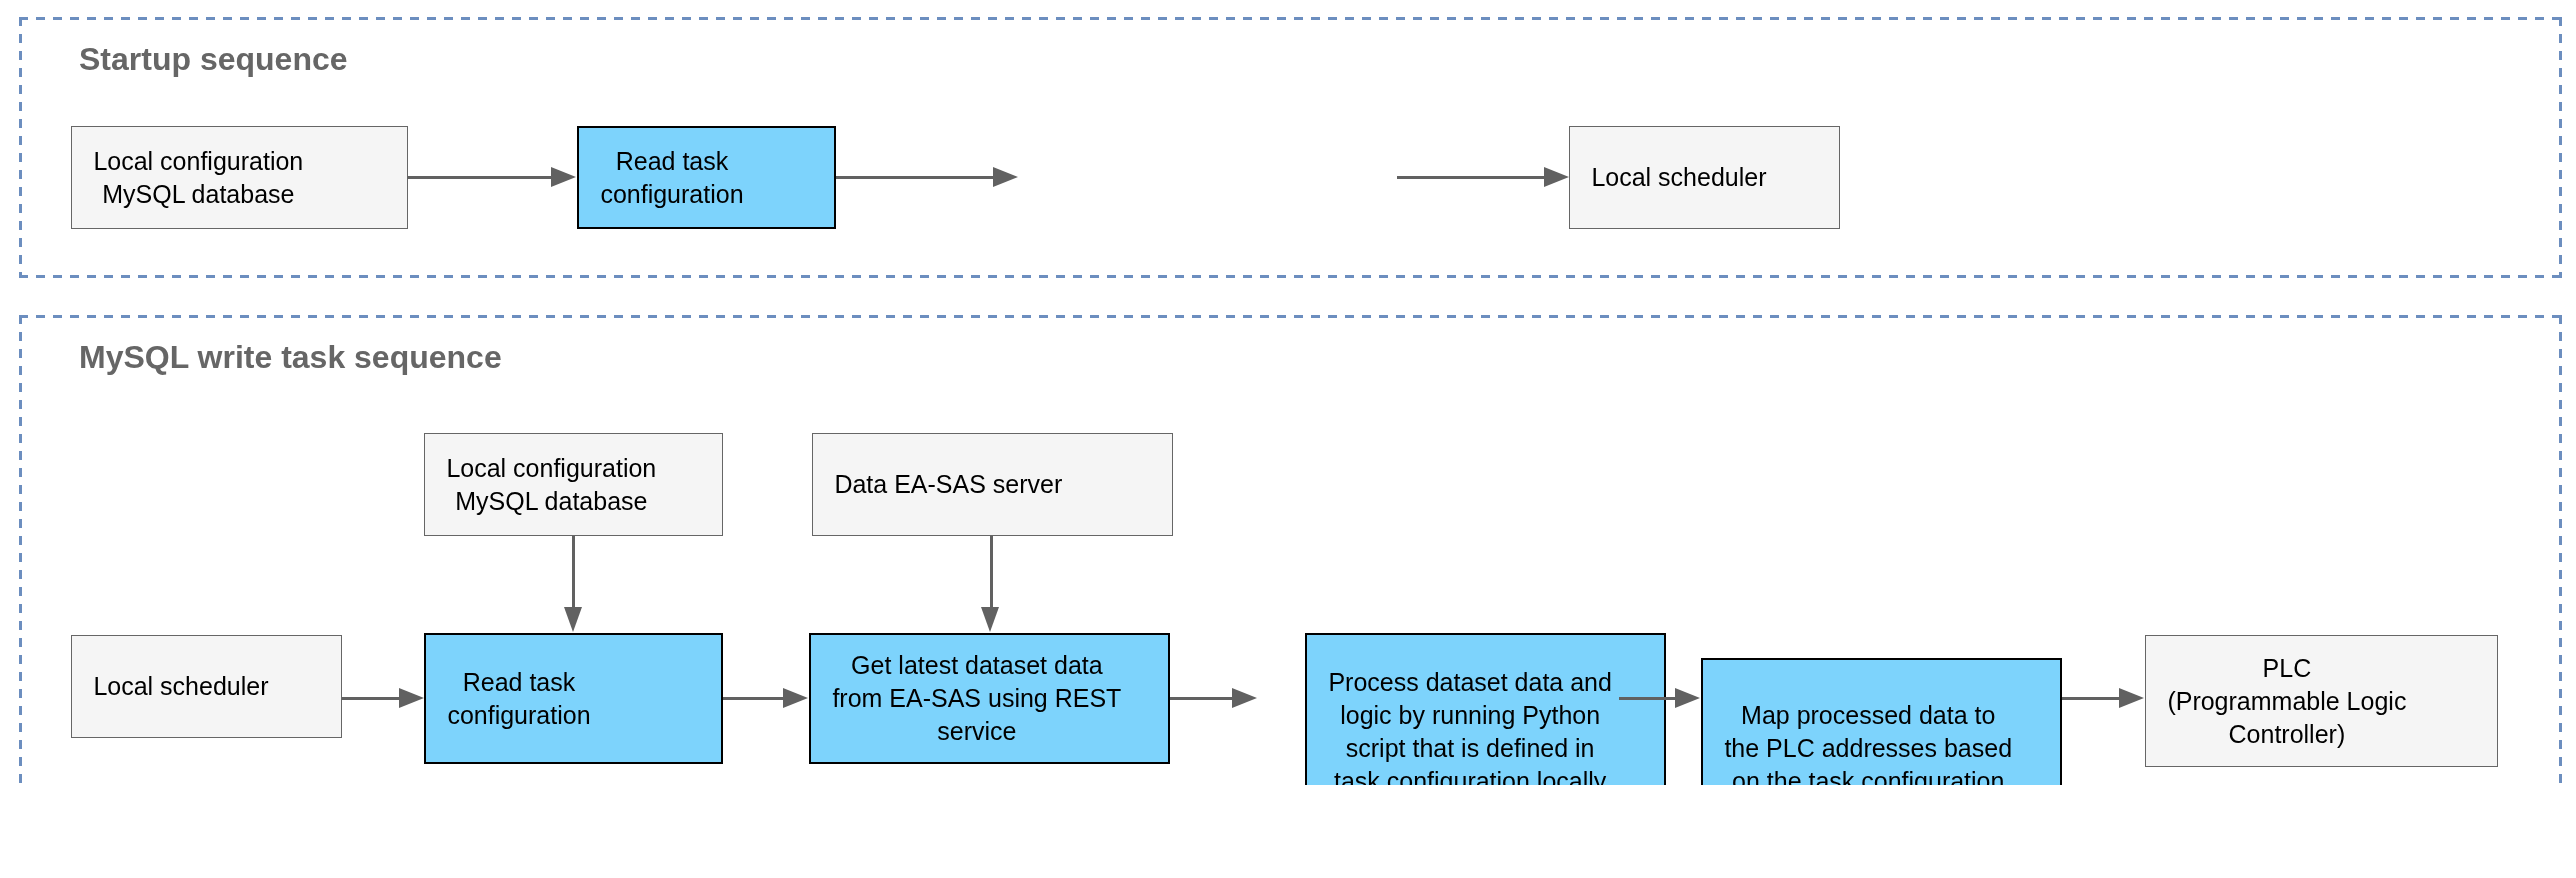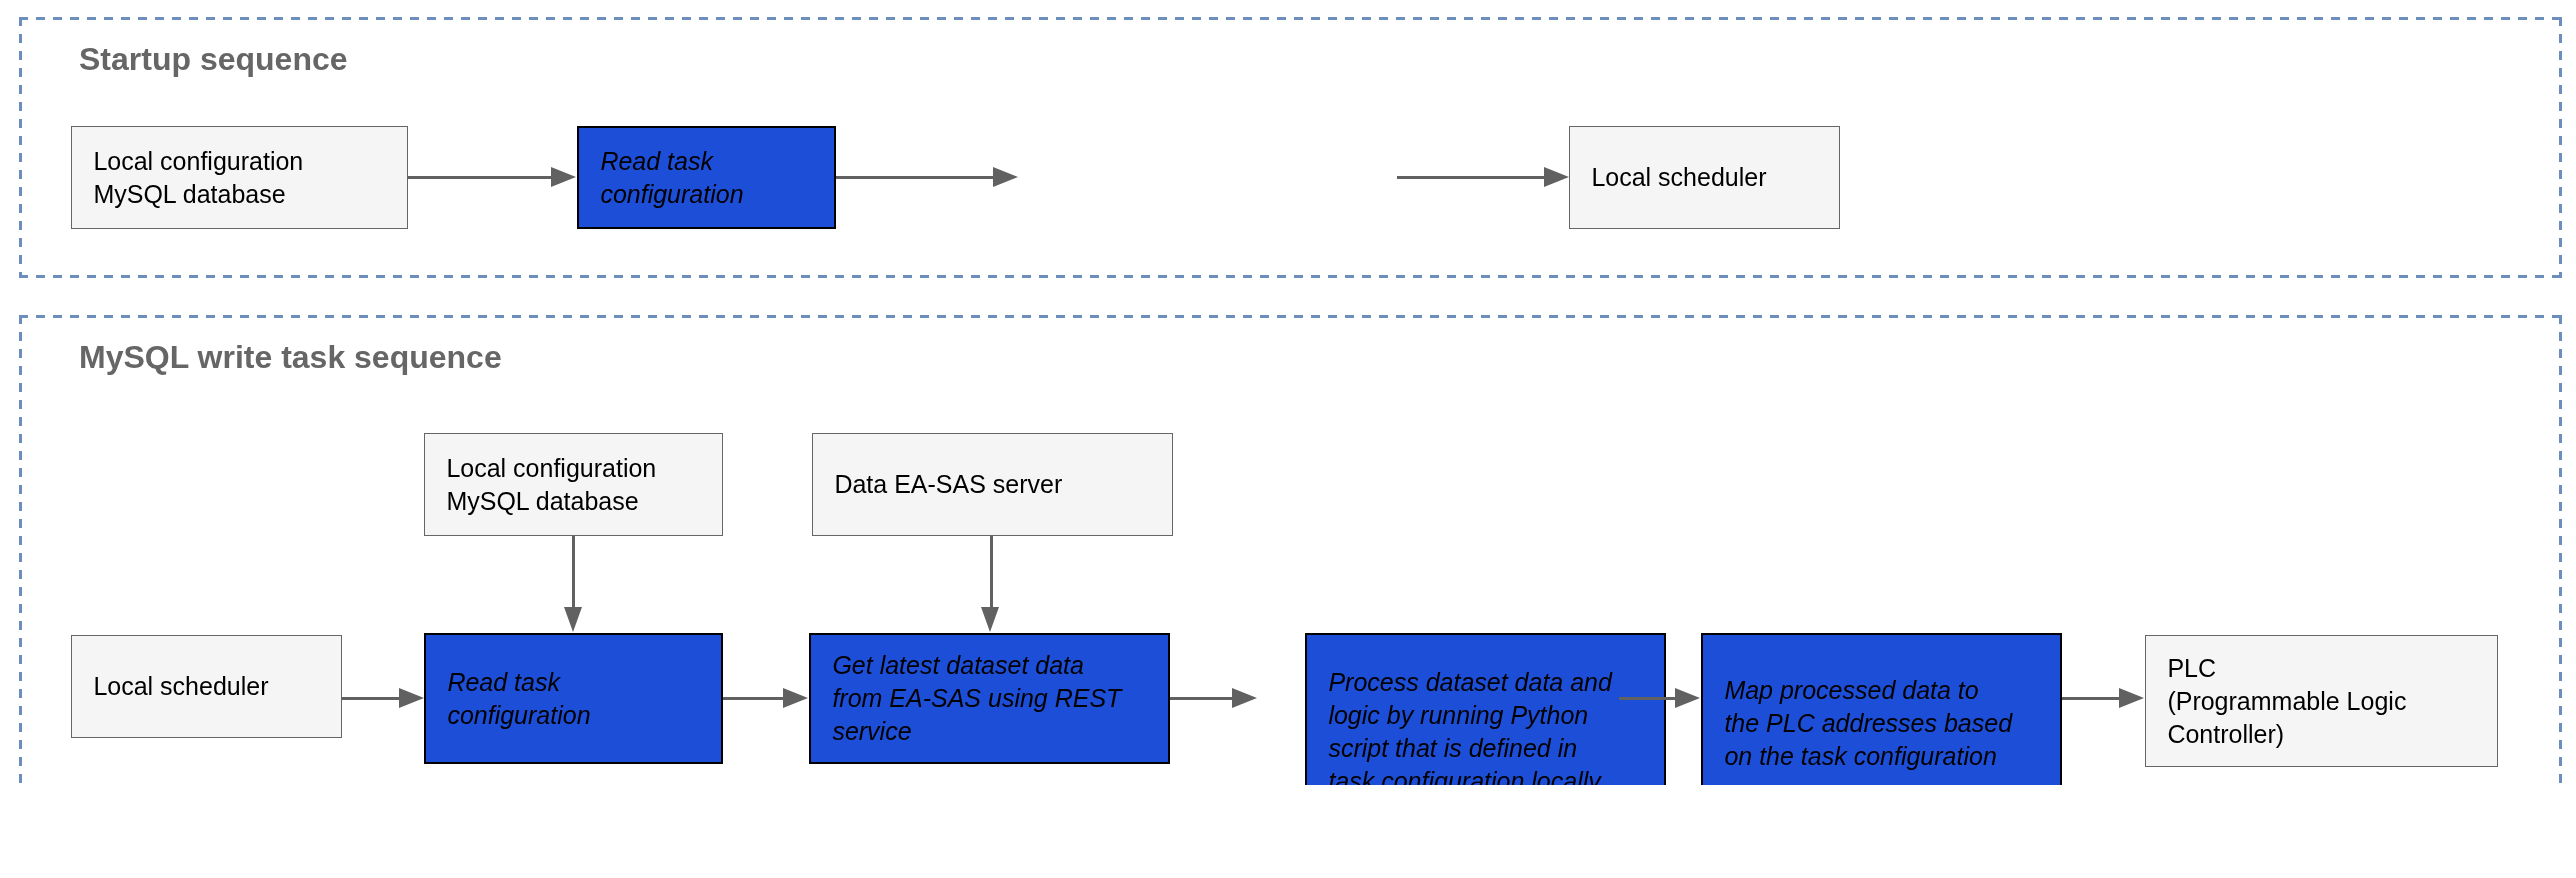--- a/index.html
+++ b/index.html
@@ -3,20 +3,21 @@
 <meta charset="utf-8">
 <style>
   html, body { margin: 0; padding: 0; background: #ffffff; }
   .canvas {
     position: relative;
     width: 2576px;
     height: 785px;
     background: #ffffff;
     font-family: "Liberation Sans", "DejaVu Sans", sans-serif;
     overflow: hidden;
+    text-align: center;
   }
   
   .frame {
     position: absolute;
     background:
       repeating-linear-gradient(90deg,  #6c8ebf 0 8.8px, transparent 8.8px 17px) left top    / 100% 3.2px no-repeat,
       repeating-linear-gradient(90deg,  #6c8ebf 0 8.8px, transparent 8.8px 17px) left bottom / 100% 3.2px no-repeat,
       repeating-linear-gradient(180deg, #6c8ebf 0 8.8px, transparent 8.8px 17px) left top    / 3.2px 100% no-repeat,
       repeating-linear-gradient(180deg, #6c8ebf 0 8.8px, transparent 8.8px 17px) right top   / 3.2px 100% no-repeat;
   }
@@ -27,21 +28,21 @@
     font-weight: 700;
     color: #666666;
     white-space: nowrap;
   }
   .node {
     position: absolute;
     display: flex;
     align-items: center;
     box-sizing: border-box;
   }
-  .node.process   { background: #1d4ed8; border: 2.5px solid #000000; font-style: italic; }
+  .node.process   { background: #7dd3fc; border: 2.5px solid #000000; }
   .node.datastore { background: #f5f5f5; border: 1.9px solid #666666; }
   .node .lbl {
     white-space: pre-line;
     font-size: 25px;
     line-height: 33px;
     color: #000000;
     padding-left: 21.4px;
     padding-right: 3.8px;
   }
   .hline, .vline { position: absolute; background: #616161; }
@@ -133,21 +134,21 @@
 service</span>
   </div>
 
   <div class="node process" style="left:1305px; top:633px; width:361px; height:197px">
     <span class="lbl">Process dataset data and
 logic by running Python
 script that is defined in
 task configuration locally</span>
   </div>
 
-  <div class="node process" style="left:1701px; top:633px; width:361px; height:181px">
+  <div class="node process" style="left:1701px; top:658px; width:361px; height:181px">
     <span class="lbl">Map processed data to
 the PLC addresses based
 on the task configuration</span>
   </div>
 
   <div class="node datastore" style="left:2145px; top:635px; width:353px; height:132px">
     <span class="lbl">PLC
 (Programmable Logic
 Controller)</span>
   </div>

